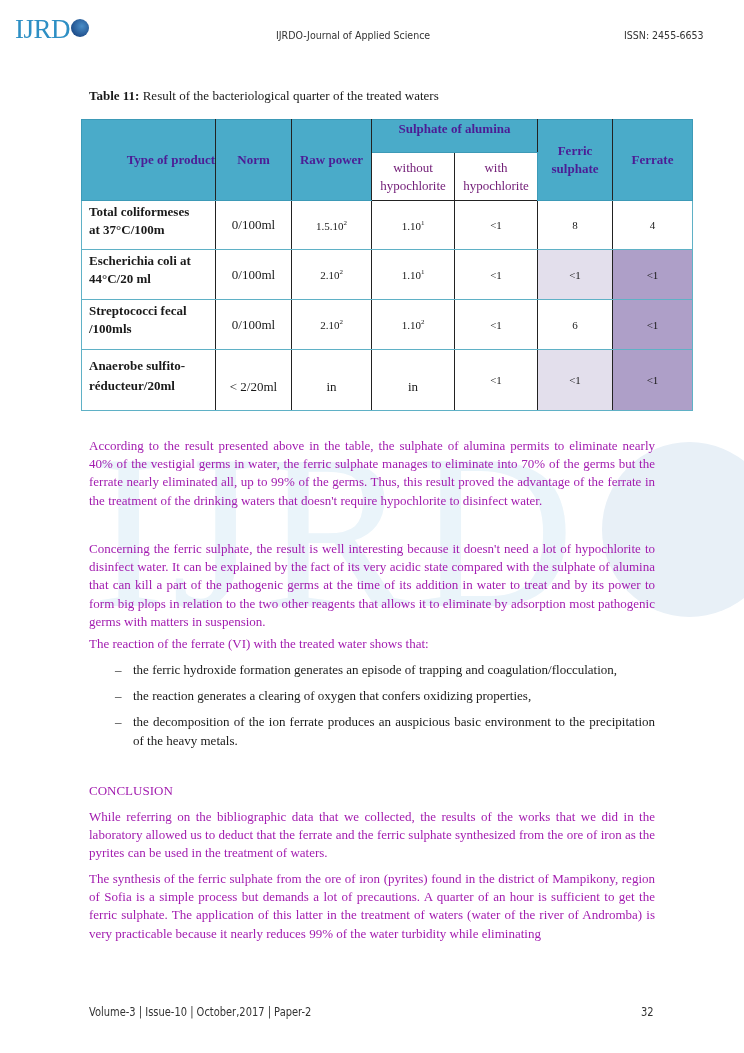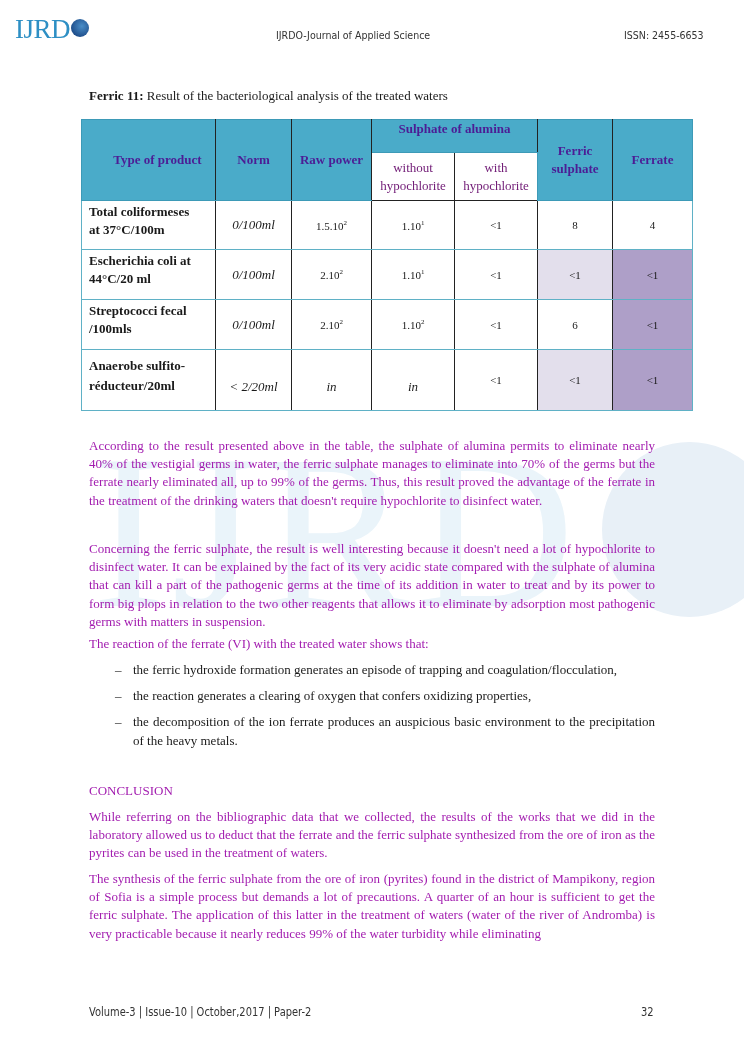--- a/index.html
+++ b/index.html
@@ -14,27 +14,27 @@
 
   .hdr-title { position: absolute; left: 276px; top: 29px; font-family: "DejaVu Sans", sans-serif; font-size: 11px; color: #333; transform: scaleX(0.86); transform-origin: left top; }
   .hdr-issn { position: absolute; left: 624px; top: 29px; font-family: "DejaVu Sans", sans-serif; font-size: 11px; color: #333; transform: scaleX(0.86); transform-origin: left top; }
 
   .caption { position: absolute; left: 89px; top: 88px; font-size: 13px; }
   .caption b { font-weight: bold; }
 
   table.res { position: absolute; left: 81px; top: 119px; border-collapse: collapse; font-size: 13px; }
   table.res td, table.res th { padding: 0; text-align: center; vertical-align: middle; }
   .th { background: #4aabc9; color: #4c1d95; font-weight: bold; border: 1px solid #3d9ab7; border-right: 1px solid #222; }
-  .th.first { text-align: center; padding-left: 18px; }
+  .th.first { text-align: right; padding-left: 18px; }
   .th.last { border-right: 1px solid #3d9ab7; }
   .sub { background: #ffffff; color: #701a75; font-weight: normal; border: 1px solid #222; line-height: 18px; }
   td.c { border-left: 1px solid #222; border-right: 1px solid #222; border-top: 1px solid #5fb1c6; border-bottom: 1px solid #5fb1c6; }
   td.c.first { border-left: 1px solid #5fb1c6; text-align: left; padding-left: 7px; font-weight: bold; line-height: 18px; vertical-align: top; padding-top: 2px; }
   td.c.last { border-right: 1px solid #5fb1c6; }
-  td.top-al { vertical-align: top; padding-top: 9px; font-style: italic; }
+  td.top-al { vertical-align: top; padding-top: 9px; }
   .small { font-size: 11px; }
   sup { font-size: 7px; vertical-align: 5px; }
   .light { background: #e3dfec; }
   .dark { background: #ae9fc8; }
 
   .body-text { position: absolute; left: 89px; width: 566px; font-size: 13px; line-height: 18.2px; text-align: justify; color: #a21caf; }
   .body-text p { margin: 0; }
   .bullets { position: absolute; left: 89px; width: 566px; font-size: 13px; line-height: 18.2px; }
   .bullet { position: relative; padding-left: 44px; text-align: justify; }
   .bullet .dash { position: absolute; left: 26px; top: 0; }
@@ -51,21 +51,21 @@
 </div>
 
 <div class="logo">
   <span>IJRD</span>
   <span class="logo-globe"></span>
 </div>
 <div class="hdr-title">IJRDO-Journal of Applied Science</div>
 <div class="hdr-issn">ISSN: 2455-6653</div>
 
 <div class="caption">
-  <b>Ferric 11:</b><span> Result of the bacteriological analysis of the treated waters</span>
+  <b>Table 11:</b><span> Result of the bacteriological quarter of the treated waters</span>
 </div>
 
 <table class="res">
   <colgroup>
     <col style="width:134px">
       <col style="width:76px">
       <col style="width:80px">
       <col style="width:83px">
       <col style="width:83px">
       <col style="width:75px">

